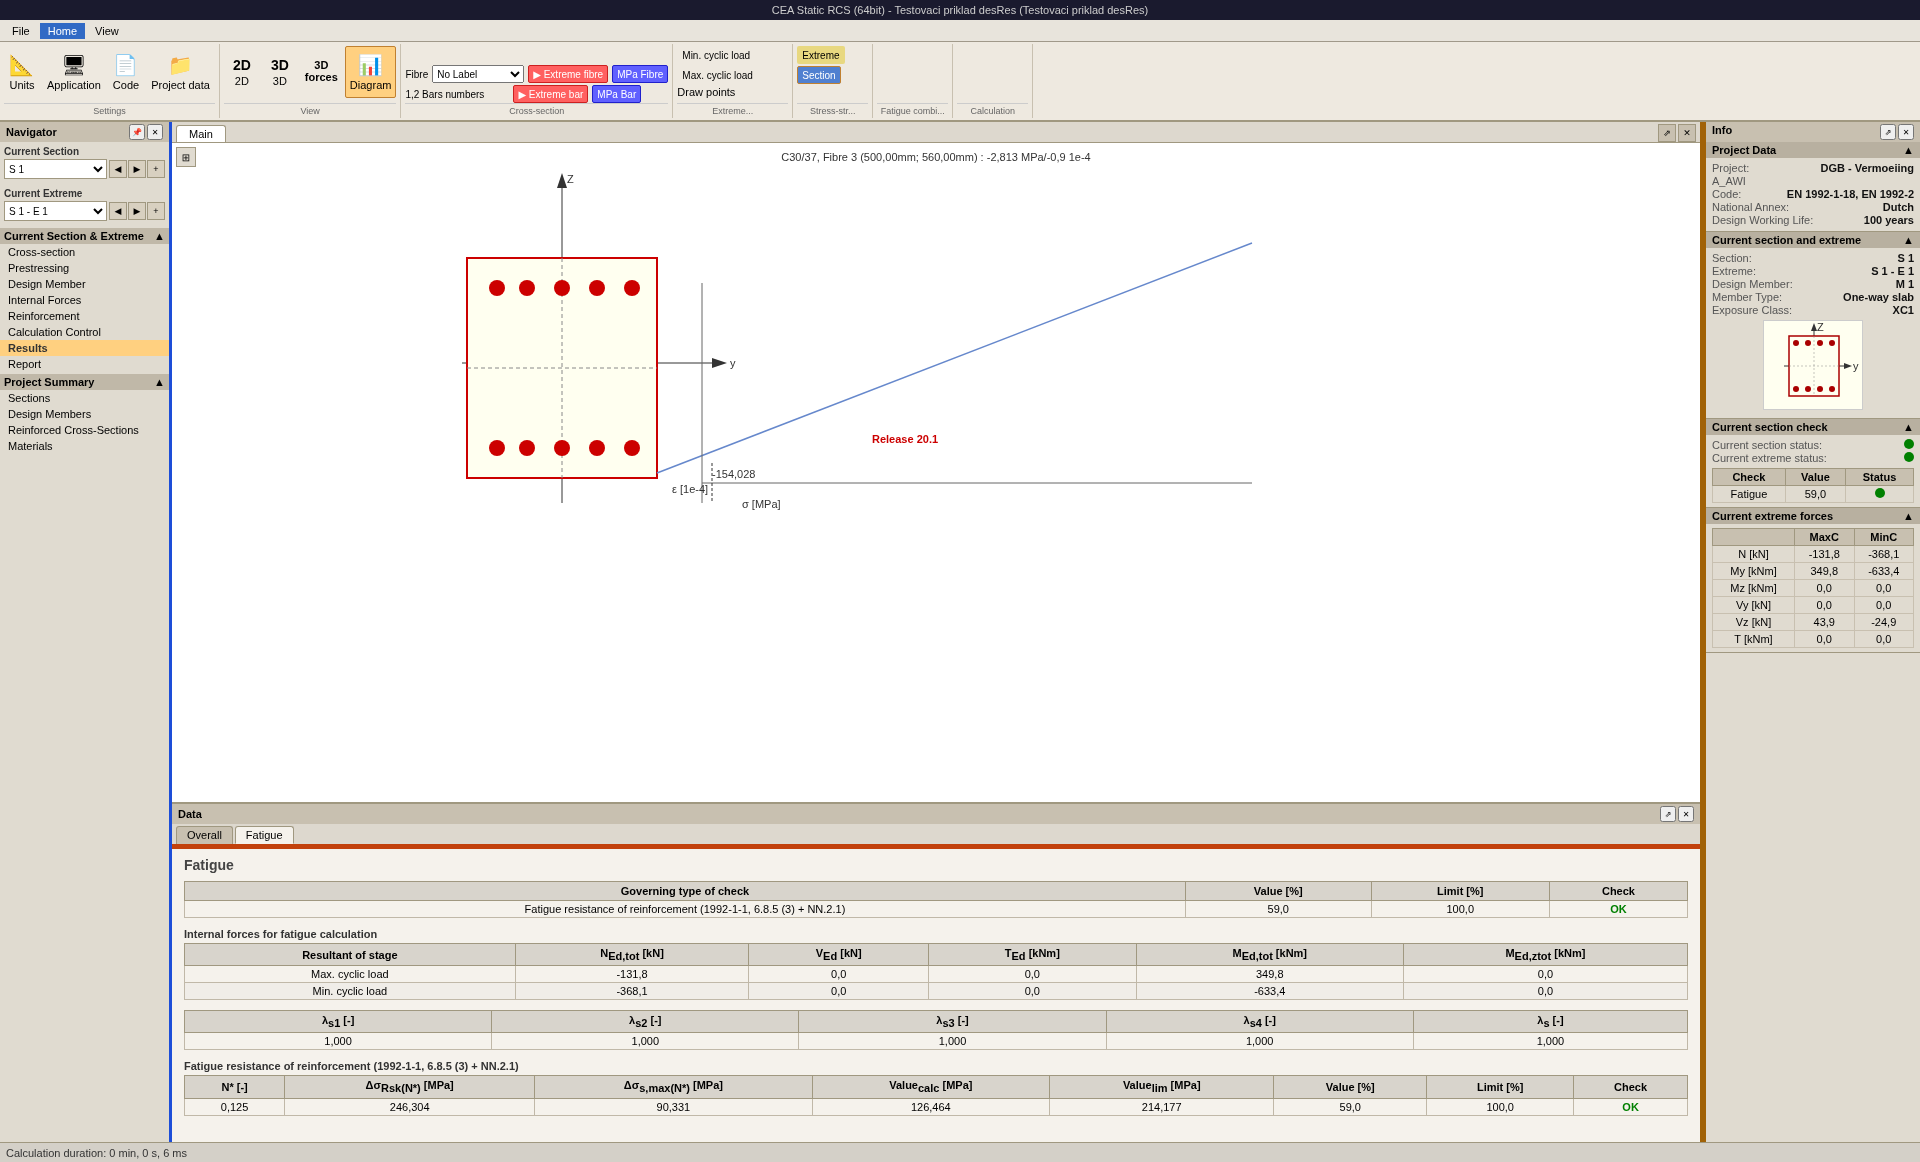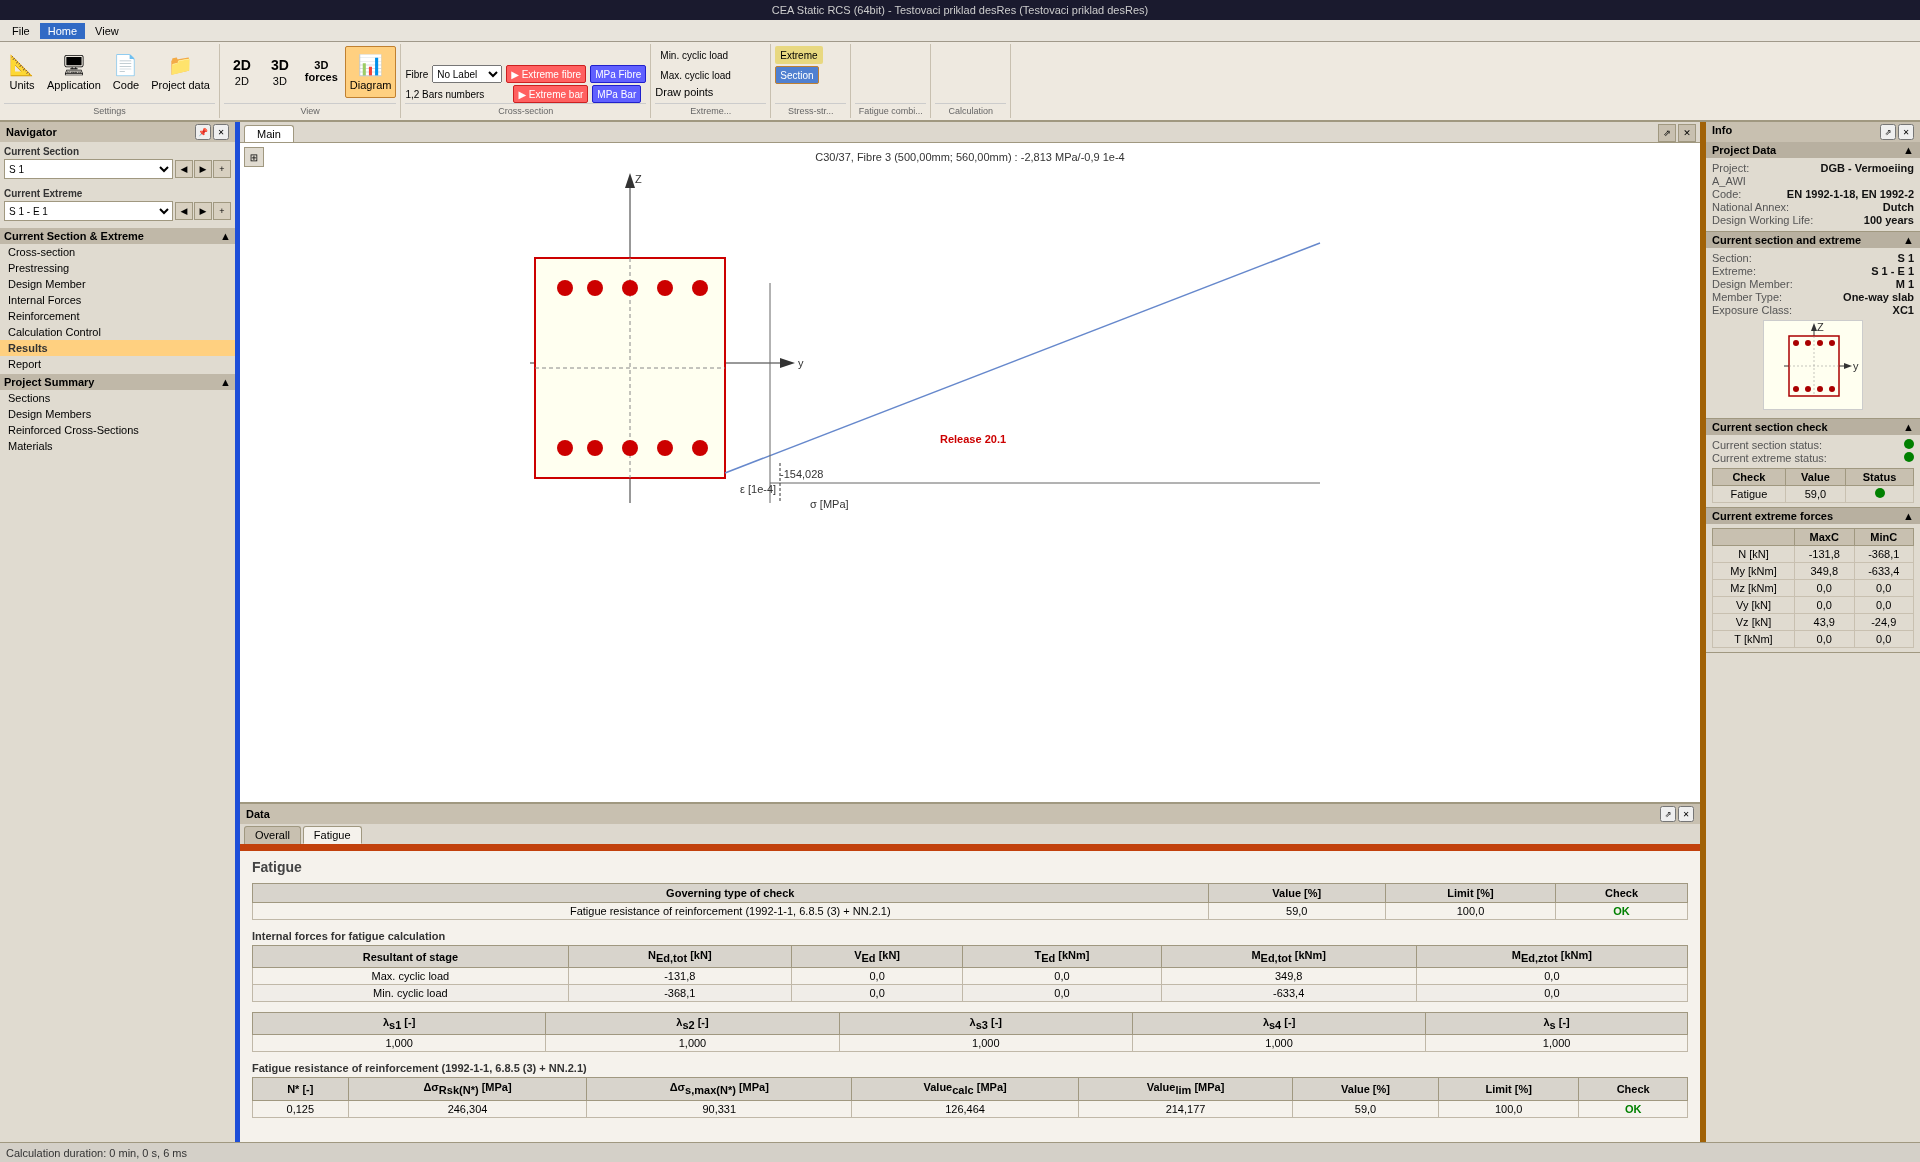--- a/index.html
+++ b/index.html
@@ -21,21 +21,21 @@
     .ribbon-btn { display: flex; flex-direction: column; align-items: center; justify-content: center; padding: 2px 4px; cursor: pointer; border: 1px solid transparent; border-radius: 2px; min-width: 36px; height: 52px; font-size: 9px; text-align: center; background: transparent; }
     .ribbon-btn.active { background: #ffd080; border-color: #c08030; }
     .ribbon-btn .icon { font-size: 20px; margin-bottom: 2px; }
     .ribbon-btn-small { display: flex; align-items: center; gap: 2px; padding: 1px 4px; cursor: pointer; border: 1px solid transparent; border-radius: 2px; font-size: 10px; white-space: nowrap; height: 18px; }
     .ribbon-btn-small.active { background: #ffd080; border-color: #c08030; }
 
     
     #main-layout { display: flex; height: calc(1162px - 20px - 22px - 80px - 20px); }
 
     
-    #navigator { width: 240px; background: #e0dbd0; border-right: 5px solid #1d4ed8; display: flex; flex-direction: column; }
+    #navigator { width: 172px; background: #e0dbd0; border-right: 3px solid #1d4ed8; display: flex; flex-direction: column; }
     #navigator-header { background: #c8c0b0; padding: 2px 6px; display: flex; align-items: center; justify-content: space-between; font-weight: bold; font-size: 10px; }
     .nav-section { padding: 2px 4px; }
     .nav-section-label { font-size: 10px; font-weight: bold; color: #333; margin: 2px 0; }
     .nav-combo { width: 100%; display: flex; align-items: center; gap: 2px; margin-bottom: 3px; }
     .nav-combo select { flex: 1; height: 20px; font-size: 10px; background: white; border: 1px solid #a09880; }
     .nav-combo-btns { display: flex; gap: 1px; }
     .nav-combo-btns button { width: 18px; height: 18px; font-size: 9px; cursor: pointer; background: #d8d0c0; border: 1px solid #a09880; }
     .nav-item { padding: 2px 8px; cursor: pointer; font-size: 11px; }
     .nav-item.active { background: #ffd080; color: #333; font-weight: bold; }
     .nav-group-header { background: #c0b8a8; padding: 2px 4px; font-weight: bold; font-size: 10px; display: flex; justify-content: space-between; margin-top: 2px; cursor: pointer; }
@@ -47,21 +47,21 @@
     .main-tab.active { background: white; }
     #main-tab-controls { margin-left: auto; display: flex; gap: 2px; }
     #main-tab-controls button { width: 16px; height: 16px; font-size: 8px; cursor: pointer; background: #c8c0b0; border: 1px solid #a09880; }
 
     #canvas-area { background: white; flex: 1; position: relative; min-height: 350px; overflow: hidden; }
     .canvas-btn { position: absolute; border: 1px solid #a09880; background: #e0dbd0; cursor: pointer; width: 20px; height: 20px; display: flex; align-items: center; justify-content: center; font-size: 10px; }
 
     
     #data-panel { background: #f5f2ec; border-top: 2px solid #a09880; height: 340px; display: flex; flex-direction: column; }
     #data-panel-header { background: #c8c0b0; padding: 2px 6px; font-weight: bold; font-size: 10px; display: flex; align-items: center; justify-content: space-between; }
-    #data-tabs { display: flex; padding: 2px 4px 0; background: #ddd8ce; border-bottom: 7px solid #c2410c; }
+    #data-tabs { display: flex; padding: 2px 4px 0; background: #ddd8ce; border-bottom: 5px solid #c2410c; }
     .data-tab { padding: 2px 10px; border: 1px solid #a09880; border-bottom: none; border-radius: 3px 3px 0 0; background: #c8c0b0; cursor: pointer; font-size: 11px; margin-right: 2px; }
     .data-tab.active { background: #f5f2ec; border-bottom: 1px solid #f5f2ec; }
     #data-content { flex: 1; overflow-y: auto; padding: 8px 12px; }
 
     
     .section-title { font-size: 14px; font-weight: bold; color: #444; margin-bottom: 8px; }
     .data-table { width: 100%; border-collapse: collapse; margin-bottom: 10px; font-size: 11px; }
     .data-table th { background: #d8d4cc; border: 1px solid #a09880; padding: 3px 6px; text-align: center; font-weight: bold; }
     .data-table td { border: 1px solid #c0b8a8; padding: 2px 6px; text-align: center; }
     .data-table tr:nth-child(even) td { background: #f0ede8; }
@@ -140,21 +140,21 @@
         <span>Diagram</span>
       </div>
     </div>
     <div class="ribbon-group-label">View</div>
   </div>
 
   <div class="ribbon-group" style="min-width:220px;">
     <div class="ribbon-buttons" style="flex-direction:column; gap:2px;justify-content:flex-end;">
       <div style="display:flex;align-items:center;gap:4px;">
         <span style="font-size:10px;">Fibre</span>
-        <select style="height:18px;font-size:10px;width:70px;"><option>No Label</option></select>
+        <select style="height:18px;font-size:10px;width:92px;"><option>No Label</option></select>
         <div class="ribbon-btn-small active" style="background:#ff6060;color:white;border-color:#cc2020;">▶ Extreme fibre</div>
         <div class="ribbon-btn-small" style="background:#6060ff;color:white;border-color:#2020cc;">MPa Fibre</div>
       </div>
       <div style="display:flex;align-items:center;gap:4px;">
         <span style="font-size:10px;">1,2  Bars numbers</span>
         <div class="ribbon-btn-small active" style="background:#ff6060;color:white;border-color:#cc2020;margin-left:25px;">▶ Extreme bar</div>
         <div class="ribbon-btn-small" style="background:#6060ff;color:white;border-color:#2020cc;">MPa Bar</div>
       </div>
     </div>
     <div class="ribbon-group-label">Cross-section</div>

